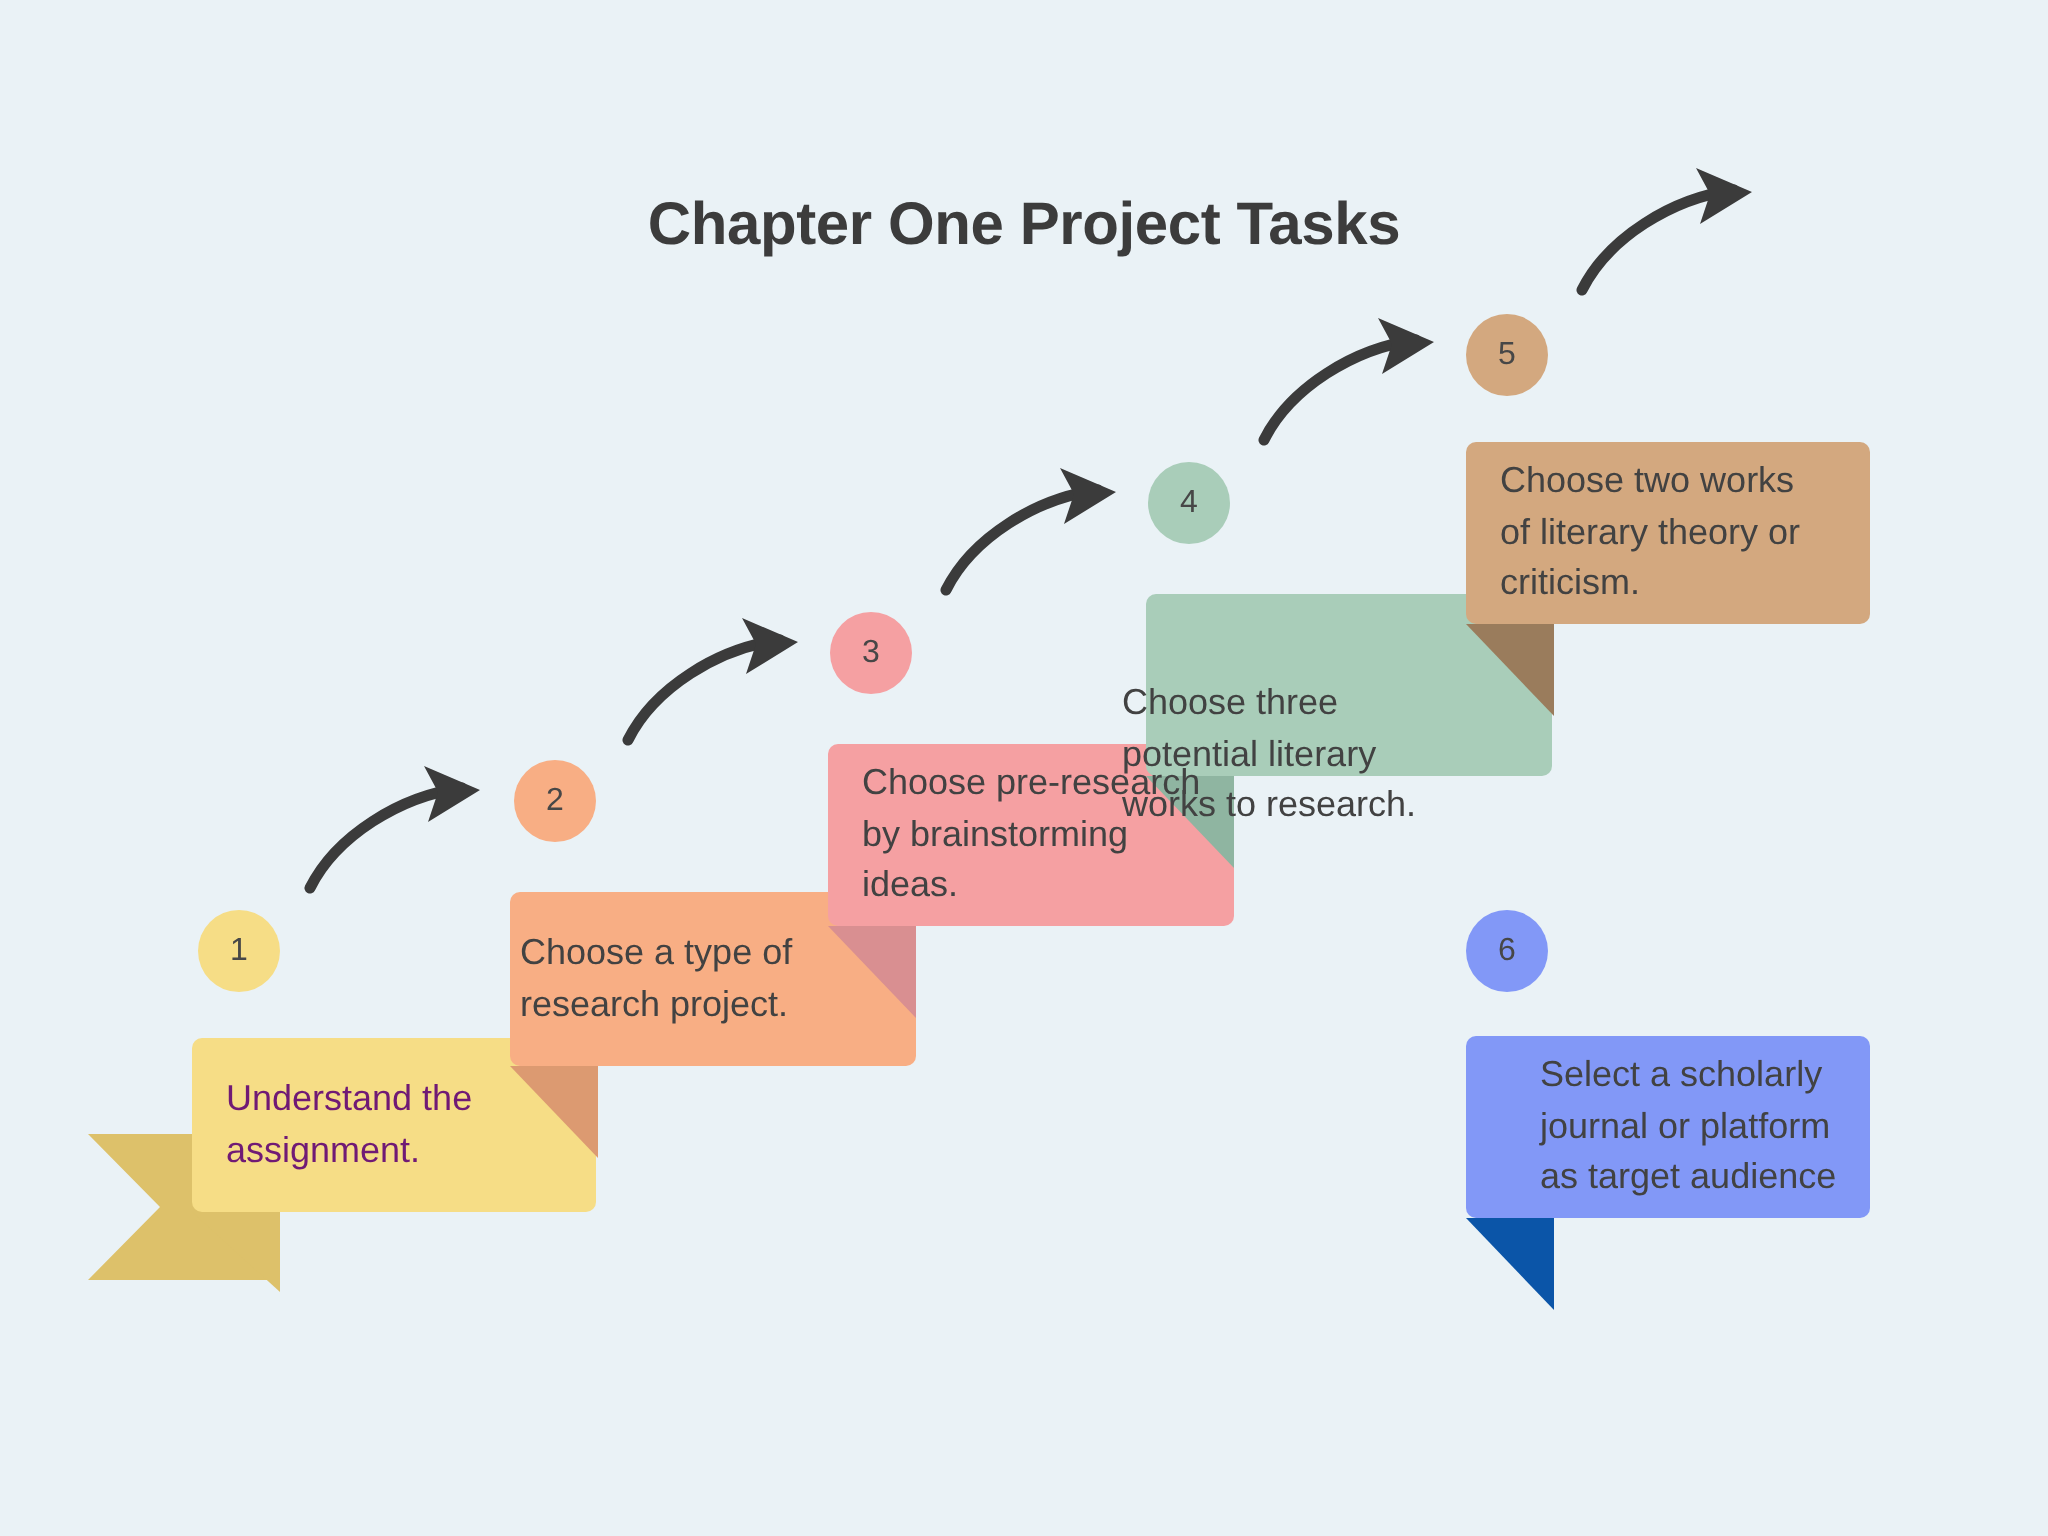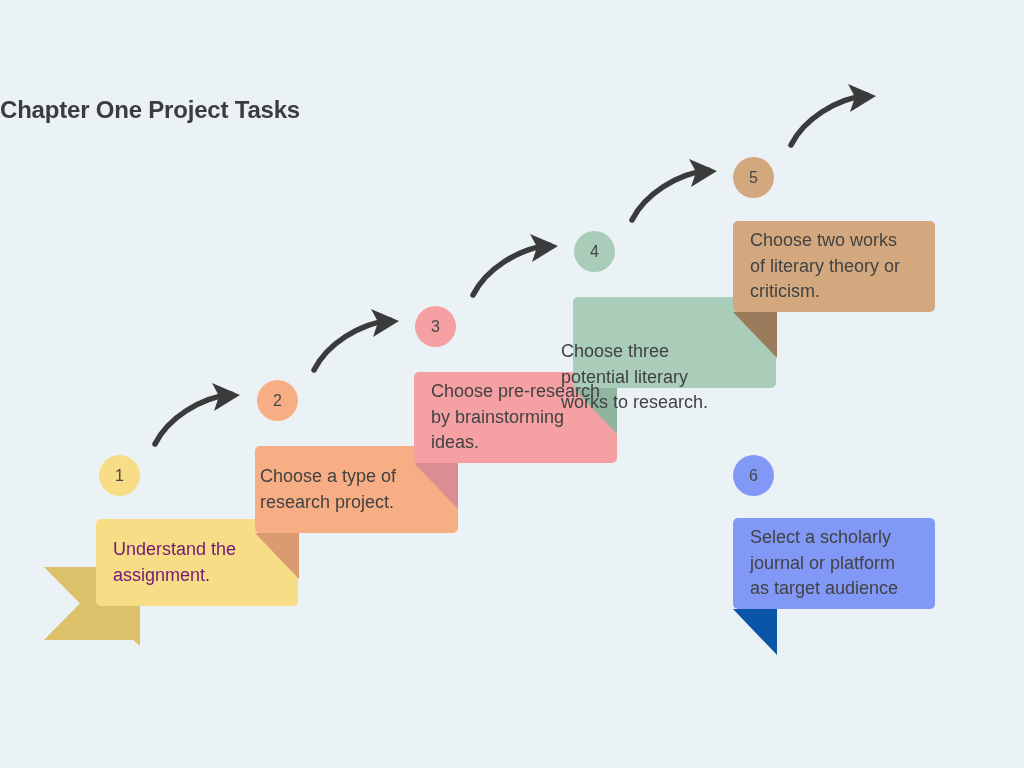--- a/index.html
+++ b/index.html
@@ -22,22 +22,22 @@
     height: 768px;
     background: #eaf2f6;
   }
 
   
   #page-title {
     position: absolute;
     left: 0;
     top: 96px;
     width: 1024px;
-    text-align: left;
-    font-size: 24px;
+    text-align: center;
+    font-size: 30px;
     font-weight: bold;
     color: #3c3c3c;
     letter-spacing: -0.2px;
   }
 
   
   #art {
     position: absolute;
     left: 0;
     top: 0;
@@ -161,19 +161,19 @@
         <div class="step-text" style="color: rgb(66, 66, 66);">Choose three
 potential literary
 works to research.</div>
       </div>
       <div class="step-card" style="left: 733px; top: 221px; width: 202px; height: 91px;">
         <div class="step-text" style="color: rgb(66, 66, 66);">Choose two works
 of literary theory or
 criticism.</div>
       </div>
       <div class="step-card" style="left: 733px; top: 518px; width: 202px; height: 91px;">
-        <div class="step-text" style="color: rgb(66, 66, 66);">Select a scholarly
+        <div class="step-text" style="color: rgb(66, 66, 66); margin-left: 20px;">Select a scholarly
 journal or platform
 as target audience</div>
       </div>
     </div>
 
 </div>
 
 </body></html>

